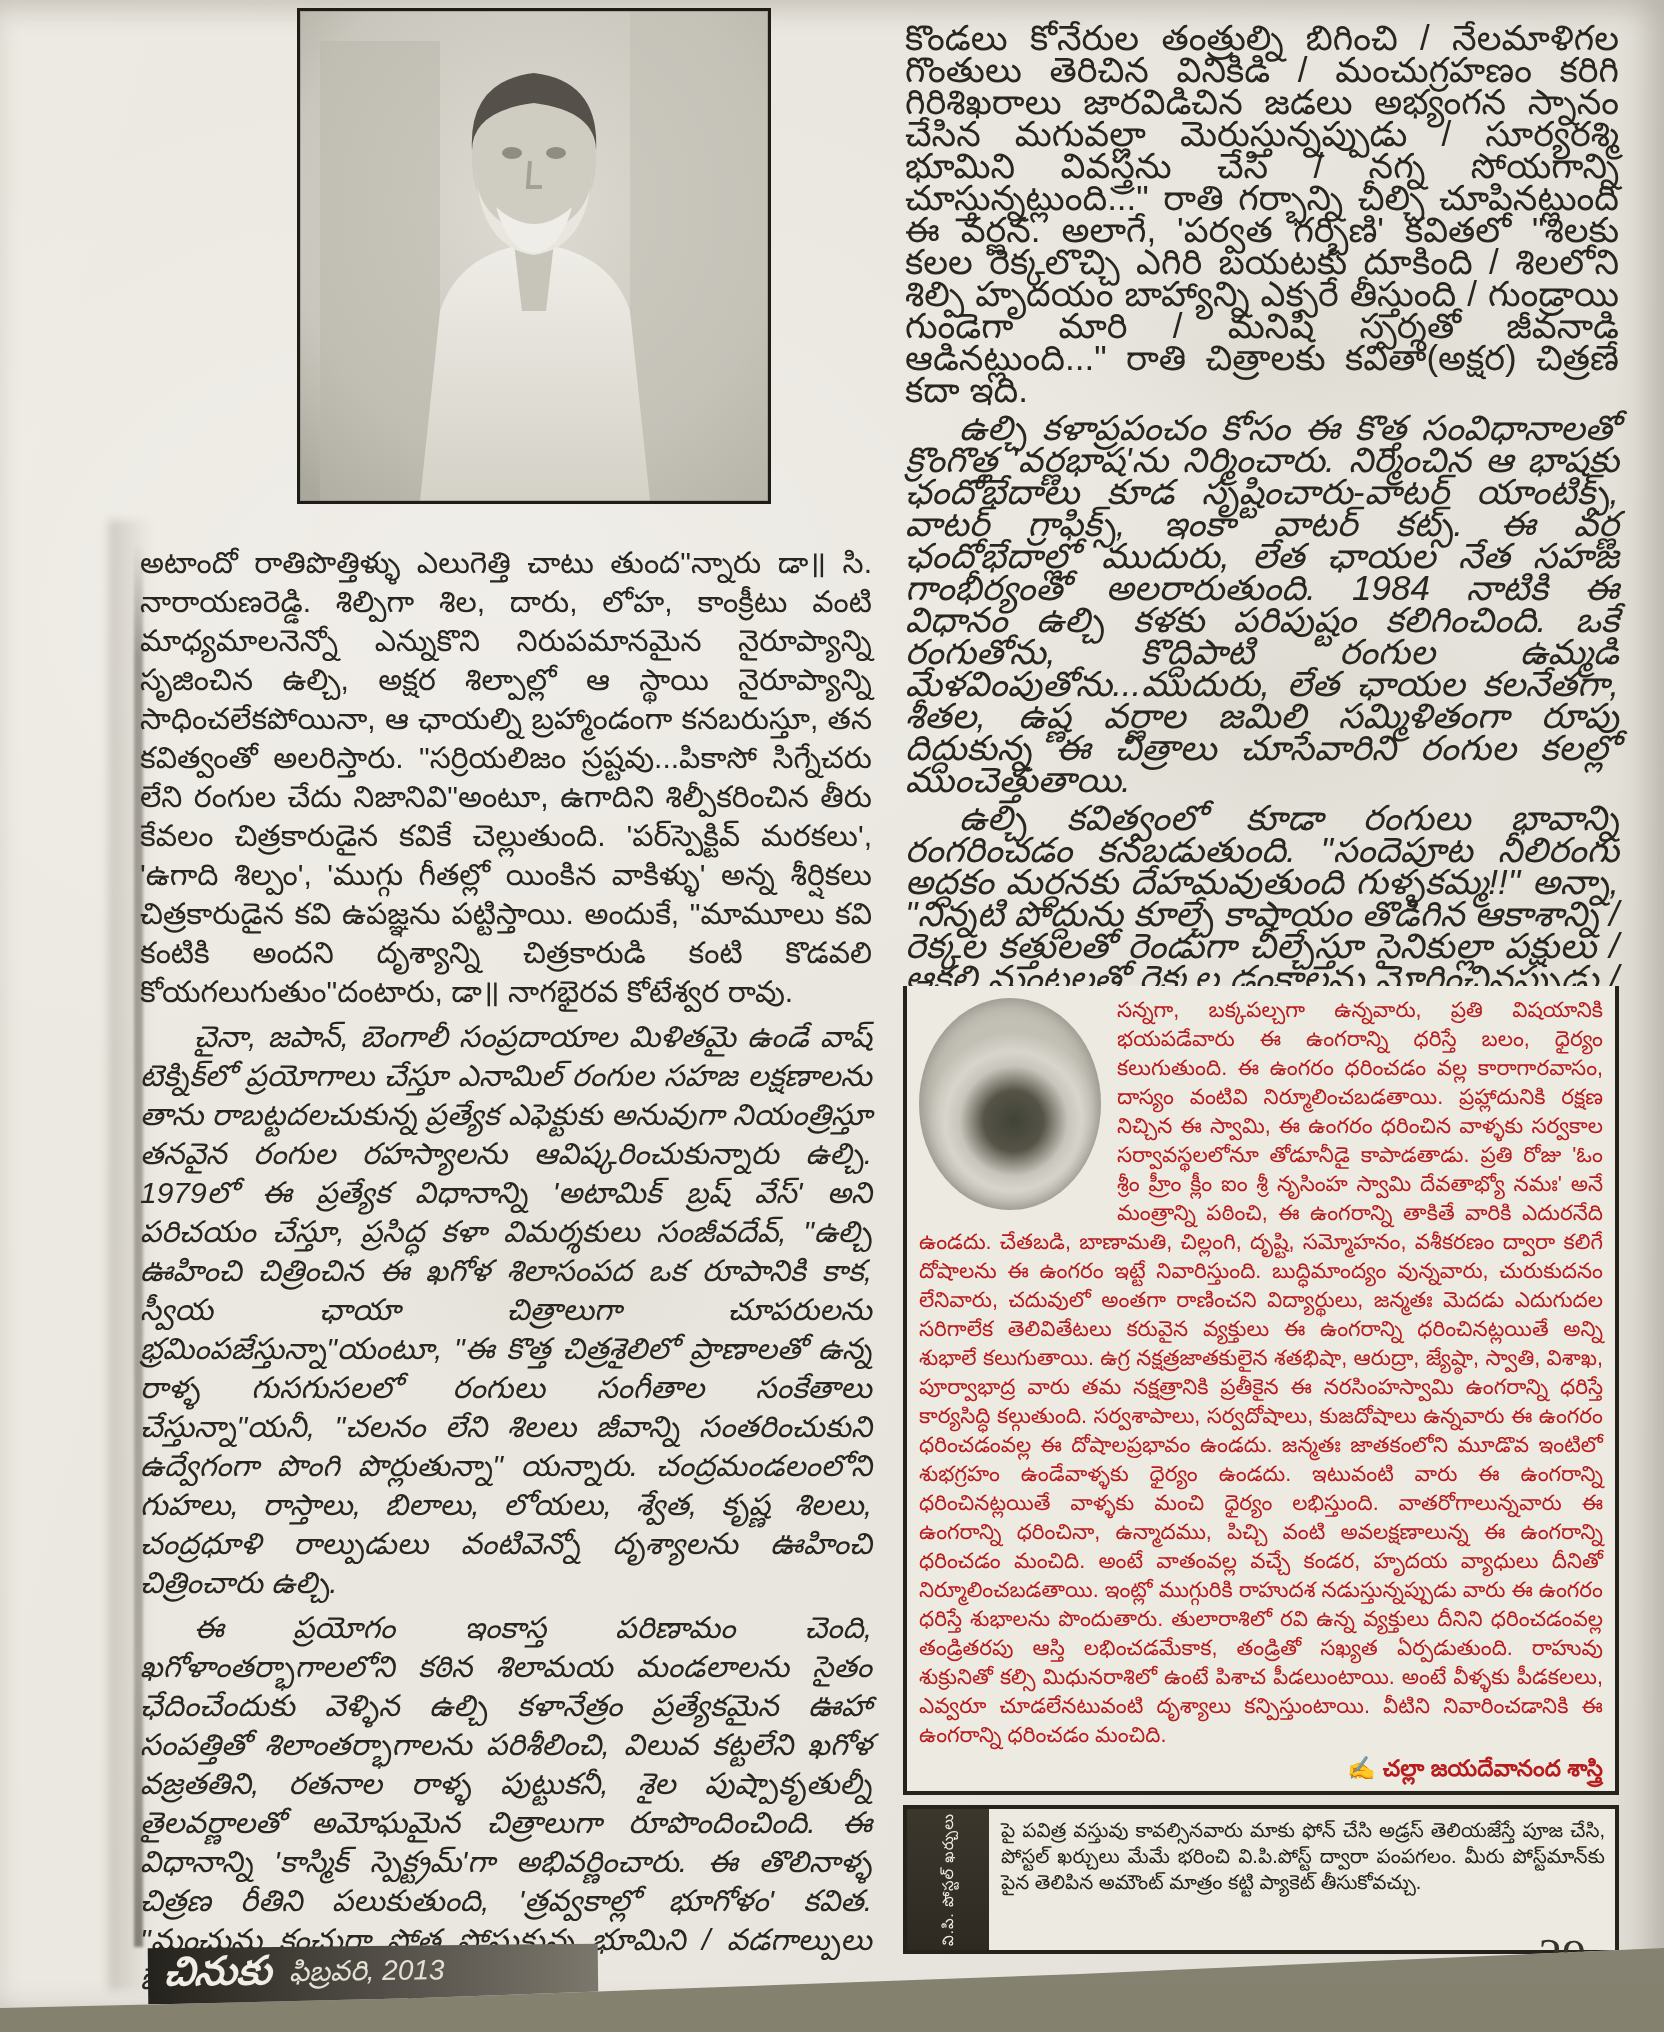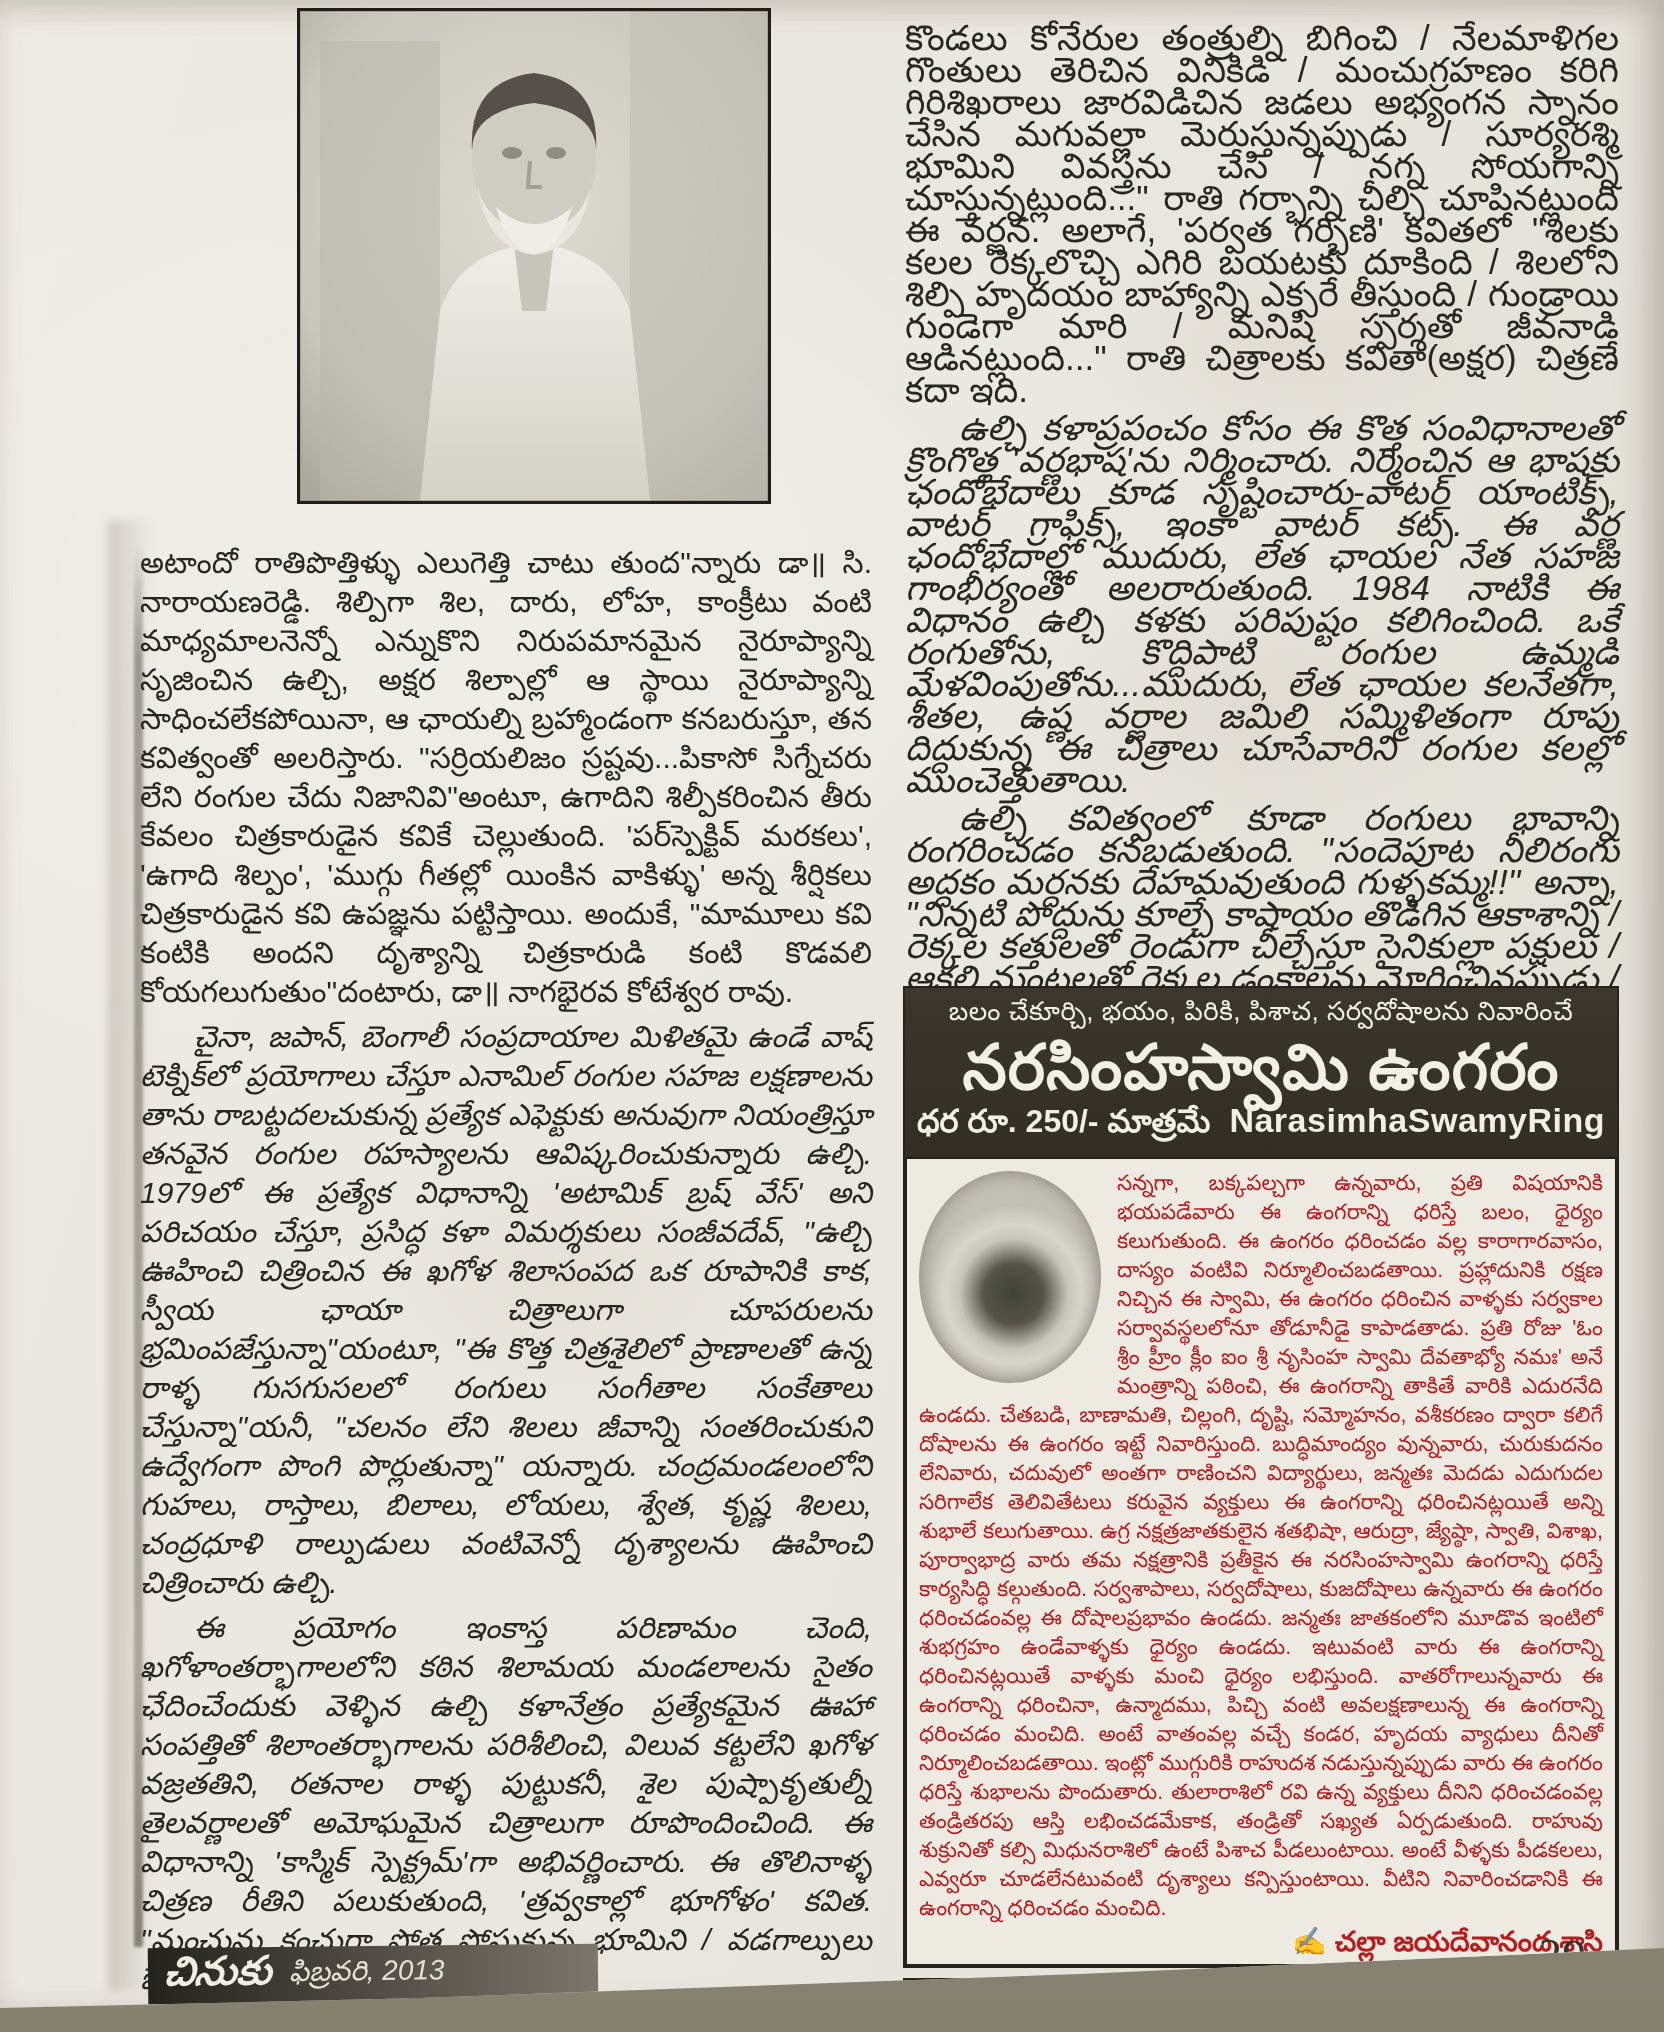--- a/index.html
+++ b/index.html
@@ -60,21 +60,21 @@
     border:4px solid #26231c;border-top:none;background:#edeae2;
     padding:10px 12px 8px 12px;font-size:21.5px;line-height:29px;
     text-align:justify;color:#b91c1c;
   }
   .ring{
     float:left;width:182px;height:212px;margin:2px 16px 4px 0;border-radius:50%;
     background:
       radial-gradient(closest-side at 52% 58%, #3f4436 0%, #565347 34%, #8f8c82 48%, #c7c4bb 62%, #d8d5cc 78%, #c2bfb5 100%);
     box-shadow:inset 0 0 18px rgba(40,38,30,.4);
   }
-  .ad-sign{display:block;text-align:right;font-size:28px;margin-top:4px;font-weight:bold;}
+  .ad-sign{display:block;text-align:right;font-size:23px;margin-top:4px;font-weight:bold;}
   .ad-bottom{
     margin-top:10px;border:4px solid #26231c;display:flex;background:#edeae2;
   }
   .ad-strip{
     width:82px;background:linear-gradient(180deg,#3b372d,#2e2a22);
     display:flex;align-items:center;justify-content:center;gap:2px;padding:4px 0;
   }
   .vtxt{writing-mode:vertical-rl;transform:rotate(180deg);color:#efece3;text-align:center;}
   .vtxt.small{font-size:15px;letter-spacing:1px;}
   .ad-bcontent{flex:1;padding:8px 10px 6px 12px;color:#26231c;}
@@ -145,28 +145,20 @@
     <p class="ind">ఈ ప్రయోగం ఇంకాస్త పరిణామం చెంది, ఖగోళాంతర్భాగాలలోని కఠిన శిలామయ మండలాలను సైతం ఛేదించేందుకు వెళ్ళిన ఉల్చి కళానేత్రం ప్రత్యేకమైన ఊహా సంపత్తితో శిలాంతర్భాగాలను పరిశీలించి, విలువ కట్టలేని ఖగోళ వజ్రతతిని, రతనాల రాళ్ళ పుట్టుకనీ, శైల పుష్పాకృతుల్నీ తైలవర్ణాలతో అమోఘమైన చిత్రాలుగా రూపొందించింది. ఈ విధానాన్ని 'కాస్మిక్ స్పెక్ట్రమ్'గా అభివర్ణించారు. ఈ తొలినాళ్ళ చిత్రణ రీతిని పలుకుతుంది, 'త్రవ్వకాల్లో భూగోళం' కవిత. "మంచును కంచుగా పోత పోసుకున్న భూమిని / వడగాల్పులు ఔషధంగా రంగరిస్తున్నప్పుడు</p>
   </div>
 
   <div class="col right-col">
     <p>కొండలు కోనేరుల తంత్రుల్ని బిగించి / నేలమాళిగల గొంతులు తెరిచిన వినికిడి / మంచుగ్రహణం కరిగి గిరిశిఖరాలు జారవిడిచిన జడలు అభ్యంగన స్నానం చేసిన మగువల్లా మెరుస్తున్నప్పుడు / సూర్యరశ్మి భూమిని వివస్త్రను చేసి / నగ్న సోయగాన్ని చూస్తున్నట్లుంది..." రాతి గర్భాన్ని చీల్చి చూపినట్లుంది ఈ వర్ణన. అలాగే, 'పర్వత గర్భిణి' కవితలో "శిలకు కలల రెక్కలొచ్చి ఎగిరి బయటకు దూకింది / శిలలోని శిల్పి హృదయం బాహ్యాన్ని ఎక్సరే తీస్తుంది / గుండ్రాయి గుండెగా మారి / మనిషి స్పర్శతో జీవనాడి ఆడినట్లుంది..." రాతి చిత్రాలకు కవితా(అక్షర) చిత్రణే కదా ఇది.</p>
     <p class="ind">ఉల్చి కళాప్రపంచం కోసం ఈ కొత్త సంవిధానాలతో క్రొంగొత్త 'వర్ణభాష'ను నిర్మించారు. నిర్మించిన ఆ భాషకు ఛందోభేదాలు కూడ సృష్టించారు-వాటర్ యాంటిక్స్, వాటర్ గ్రాఫిక్స్, ఇంకా వాటర్ కట్స్. ఈ వర్ణ ఛందోభేదాల్లో ముదురు, లేత ఛాయల నేత సహజ గాంభీర్యంతో అలరారుతుంది. 1984 నాటికి ఈ విధానం ఉల్చి కళకు పరిపుష్టం కలిగించింది. ఒకే రంగుతోను, కొద్దిపాటి రంగుల ఉమ్మడి మేళవింపుతోను...ముదురు, లేత ఛాయల కలనేతగా, శీతల, ఉష్ణ వర్ణాల జమిలి సమ్మిళితంగా రూపు దిద్దుకున్న ఈ చిత్రాలు చూసేవారిని రంగుల కలల్లో ముంచెత్తుతాయి.</p>
     <p class="ind">ఉల్చి కవిత్వంలో కూడా రంగులు భావాన్ని రంగరించడం కనబడుతుంది. "సందెపూట నీలిరంగు అద్దకం మర్దనకు దేహమవుతుంది గుళ్ళకమ్మ!!" అన్నా, "నిన్నటి పొద్దును కూల్చే కాషాయం తొడిగిన ఆకాశాన్ని / రెక్కల కత్తులతో రెండుగా చీల్చేస్తూ సైనికుల్లా పక్షులు / ఆకలి మంటలతో రెక్కల ఢంకాలను మ్రోగించినప్పుడు / మళ్ళీ</p>
   </div>
 
   <div class="ad">
-    <div class="ad-header">
-      <div class="ad-tagline">బలం చేకూర్చి, భయం, పిరికి, పిశాచ, సర్వదోషాలను నివారించే</div>
-      <div class="ad-title">నరసింహస్వామి ఉంగరం</div>
-      <div class="ad-subrow">
-        <span class="ad-price">ధర రూ. 250/- మాత్రమే</span>
-        <span class="ad-brand">NarasimhaSwamyRing</span>
-      </div>
-    </div>
     <div class="ad-body">
       <div class="ring"></div>
       <span>సన్నగా, బక్కపల్చగా ఉన్నవారు, ప్రతి విషయానికి భయపడేవారు ఈ ఉంగరాన్ని ధరిస్తే బలం, ధైర్యం కలుగుతుంది. ఈ ఉంగరం ధరించడం వల్ల కారాగారవాసం, దాస్యం వంటివి నిర్మూలించబడతాయి. ప్రహ్లాదునికి రక్షణ నిచ్చిన ఈ స్వామి, ఈ ఉంగరం ధరించిన వాళ్ళకు సర్వకాల సర్వావస్థలలోనూ తోడూనీడై కాపాడతాడు. ప్రతి రోజు 'ఓం శ్రీం హ్రీం క్లీం ఐం శ్రీ నృసింహ స్వామి దేవతాభ్యో నమః' అనే మంత్రాన్ని పఠించి, ఈ ఉంగరాన్ని తాకితే వారికి ఎదురనేది ఉండదు. చేతబడి, బాణామతి, చిల్లంగి, దృష్టి, సమ్మోహనం, వశీకరణం ద్వారా కలిగే దోషాలను ఈ ఉంగరం ఇట్టే నివారిస్తుంది. బుద్ధిమాంద్యం వున్నవారు, చురుకుదనం లేనివారు, చదువులో అంతగా రాణించని విద్యార్థులు, జన్మతః మెదడు ఎదుగుదల సరిగాలేక తెలివితేటలు కరువైన వ్యక్తులు ఈ ఉంగరాన్ని ధరించినట్లయితే అన్ని శుభాలే కలుగుతాయి. ఉగ్ర నక్షత్రజాతకులైన శతభిషా, ఆరుద్రా, జ్యేష్ఠా, స్వాతి, విశాఖ, పూర్వాభాద్ర వారు తమ నక్షత్రానికి ప్రతీకైన ఈ నరసింహస్వామి ఉంగరాన్ని ధరిస్తే కార్యసిద్ధి కల్గుతుంది. సర్వశాపాలు, సర్వదోషాలు, కుజదోషాలు ఉన్నవారు ఈ ఉంగరం ధరించడంవల్ల ఈ దోషాలప్రభావం ఉండదు. జన్మతః జాతకంలోని మూడొవ ఇంటిలో శుభగ్రహం ఉండేవాళ్ళకు ధైర్యం ఉండదు. ఇటువంటి వారు ఈ ఉంగరాన్ని ధరించినట్లయితే వాళ్ళకు మంచి ధైర్యం లభిస్తుంది. వాతరోగాలున్నవారు ఈ ఉంగరాన్ని ధరించినా, ఉన్మాదము, పిచ్చి వంటి అవలక్షణాలున్న ఈ ఉంగరాన్ని ధరించడం మంచిది. అంటే వాతంవల్ల వచ్చే కండర, హృదయ వ్యాధులు దీనితో నిర్మూలించబడతాయి. ఇంట్లో ముగ్గురికి రాహుదశ నడుస్తున్నప్పుడు వారు ఈ ఉంగరం ధరిస్తే శుభాలను పొందుతారు. తులారాశిలో రవి ఉన్న వ్యక్తులు దీనిని ధరించడంవల్ల తండ్రితరపు ఆస్తి లభించడమేకాక, తండ్రితో సఖ్యత ఏర్పడుతుంది. రాహువు శుక్రునితో కల్సి మిధునరాశిలో ఉంటే పిశాచ పీడలుంటాయి. అంటే వీళ్ళకు పీడకలలు, ఎవ్వరూ చూడలేనటువంటి దృశ్యాలు కన్పిస్తుంటాయి. వీటిని నివారించడానికి ఈ ఉంగరాన్ని ధరించడం మంచిది.</span>
       <span class="ad-sign">
         <span>✍</span>
         <span>చల్లా జయదేవానంద శాస్త్రి</span>
       </span>
     </div>
     <div class="ad-bottom">
       <div class="ad-strip">

